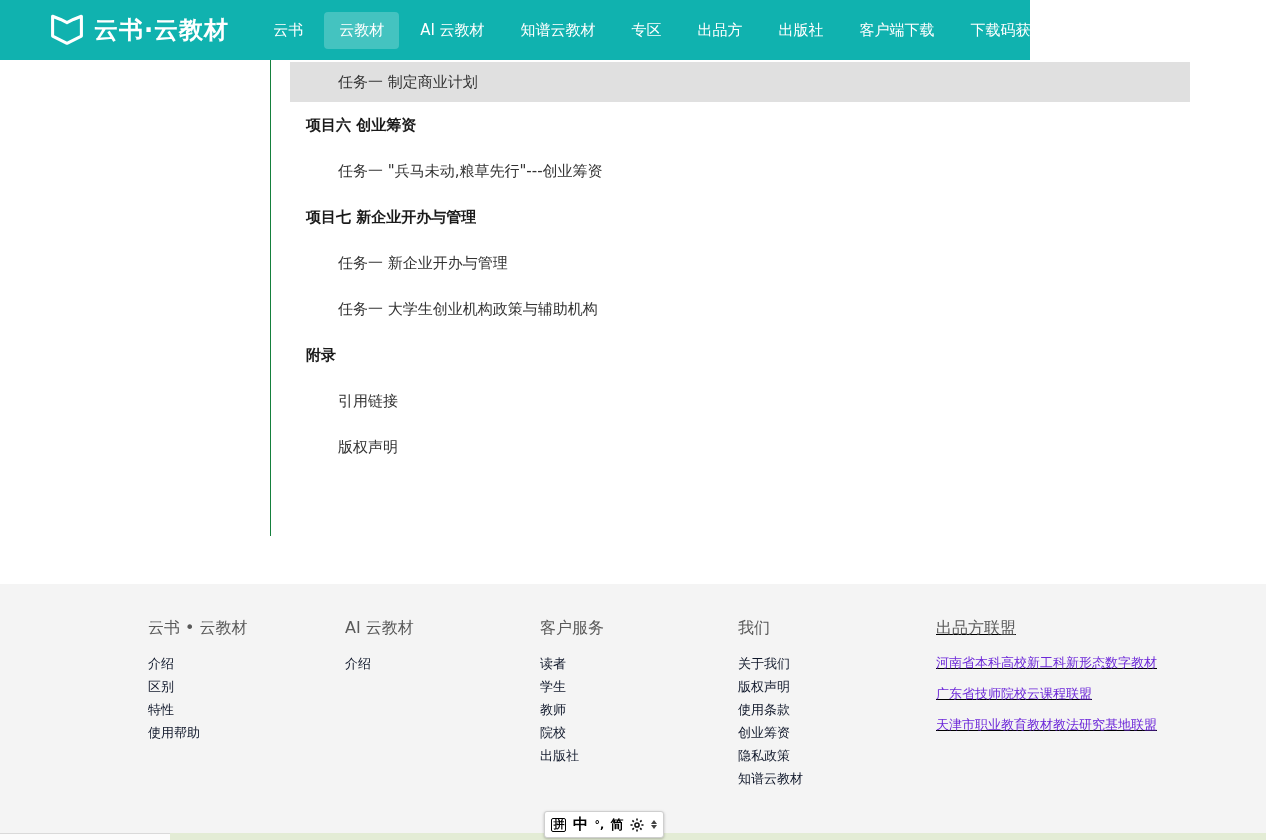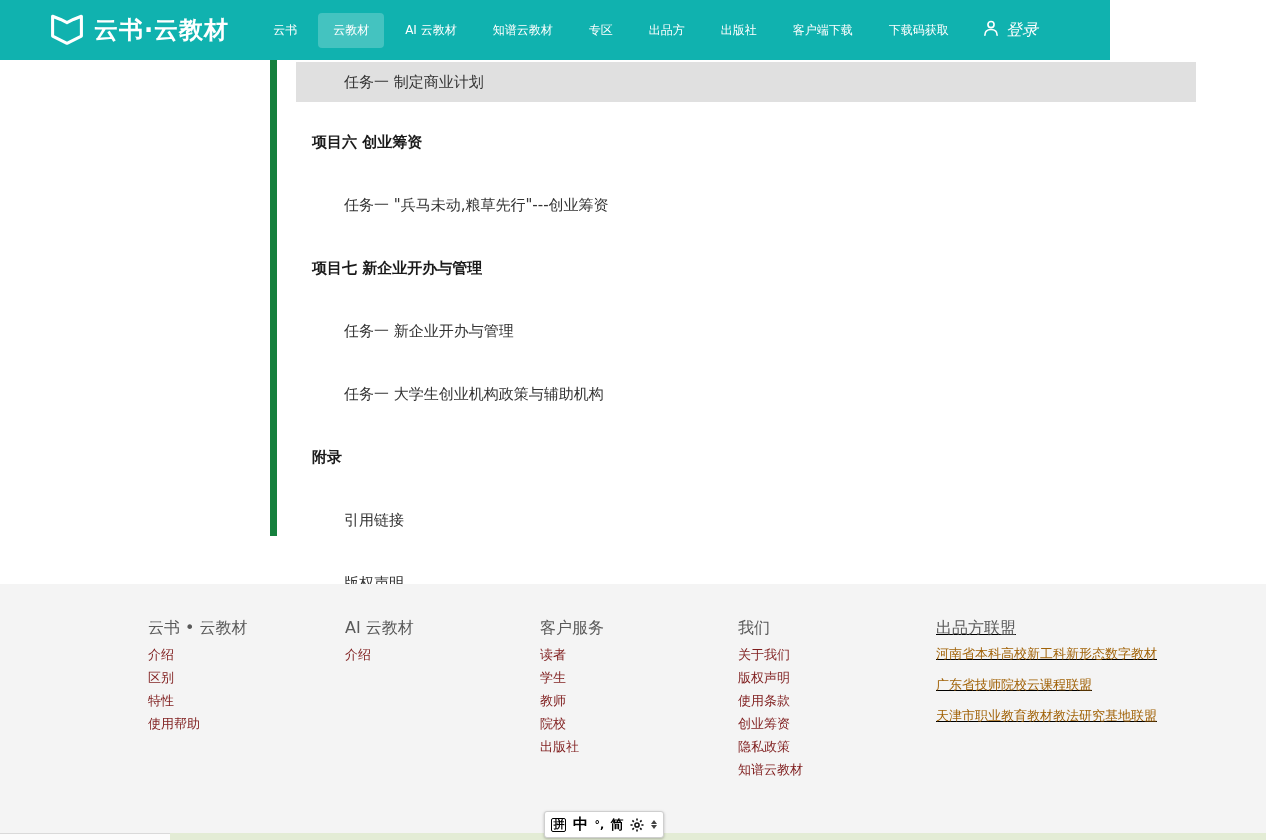--- a/index.html
+++ b/index.html
@@ -1,40 +1,40 @@
 <!DOCTYPE html>
 <html><head>
 <meta charset="utf-8">
 <style>
   html,body{margin:0;padding:0;width:1266px;height:840px;overflow:hidden;
     font-family:"DejaVu Sans","Liberation Sans",sans-serif;background:#fff;position:relative;}
   
-  .header{position:absolute;top:0;left:0;width:1110px;height:60px;background:#10b2af;
+  .header{position:absolute;top:0;left:0;width:1030px;height:60px;background:#10b2af;
     display:flex;align-items:center;box-sizing:border-box;padding-left:48px;color:#fff;}
   .logo{display:flex;align-items:center;gap:8px;flex:0 0 auto;}
   .logo-text{font-size:24px;font-weight:bold;letter-spacing:1px;}
-  .nav{display:flex;align-items:flex-end;margin-left:26px;font-size:12px;}
+  .nav{display:flex;align-items:flex-end;margin-left:26px;font-size:15px;}
   .nav-item{padding:9px 15px;margin:0 3px;border-radius:4px;cursor:pointer;white-space:nowrap;}
   .nav-item.active{background:rgba(255,255,255,0.22);}
   .login{margin-left:auto;margin-right:72px;display:flex;align-items:center;gap:6px;font-size:16px;cursor:pointer;font-style:italic;}
   
-  .toc{position:absolute;top:60px;left:270px;width:930px;height:476px;border-left:7px solid #15803d;}
-  .toc-row{height:46px;display:flex;align-items:center;font-size:15px;margin-top:17px;}
+  .toc{position:absolute;top:60px;left:270px;width:930px;height:476px;border-left:1px solid #15803d;}
+  .toc-row{height:46px;display:flex;align-items:center;font-size:15px;}
   .toc-row.selected{margin-top:2px;height:40px;width:900px;margin-left:19px;background:#e0e0e0;
     padding-left:48px;box-sizing:border-box;color:#333;}
   .toc-row.chapter{padding-left:35px;font-weight:bold;color:#1a1a1a;}
   .toc-row.task{padding-left:67px;color:#333;}
   
   .footer{position:absolute;top:584px;left:0;width:1266px;height:256px;background:#f4f4f4;}
   .footer-cols{display:flex;padding:34px 0 0 148px;}
   .fcol{box-sizing:border-box;}
   .fcol-1{width:197px;} .fcol-2{width:195px;} .fcol-3{width:198px;} .fcol-4{width:198px;} .fcol-5{width:320px;text-decoration:underline;}
-  .fcol-title{font-size:16px;color:#595959;margin-bottom:4px;}
-  .fcol a,.flink{display:block;font-size:13px;color:#7f1d1d;line-height:23px;text-decoration:none;cursor:pointer;}
-  .fcol-5 .flink{line-height:21px;margin-bottom:10px;color:#a16207;}
+  .fcol-title{font-size:16px;color:#595959;margin-bottom:13px;}
+  .fcol a,.flink{display:block;font-size:13px;color:#0f172a;line-height:23px;text-decoration:none;cursor:pointer;}
+  .fcol-5 .flink{line-height:21px;margin-bottom:10px;color:#6d28d9;}
   
   .ime{position:absolute;left:544px;top:811px;width:118px;height:25px;background:#fff;
     border:1px solid #cfcfcf;border-radius:3px;box-shadow:0 1px 3px rgba(0,0,0,.25);
     display:flex;align-items:center;justify-content:space-evenly;z-index:20;color:#000;}
   .ime-pin{font-size:11px;font-weight:bold;border:1.5px solid #000;border-radius:2px;
     padding:0 1px;line-height:12px;cursor:pointer;}
   .ime-zh{font-size:15px;font-weight:bold;cursor:pointer;}
   .ime-punct{font-size:11px;font-weight:bold;cursor:pointer;}
   .ime-simp{font-size:13px;font-weight:bold;cursor:pointer;}
   .ime-gear{cursor:pointer;display:flex;}

